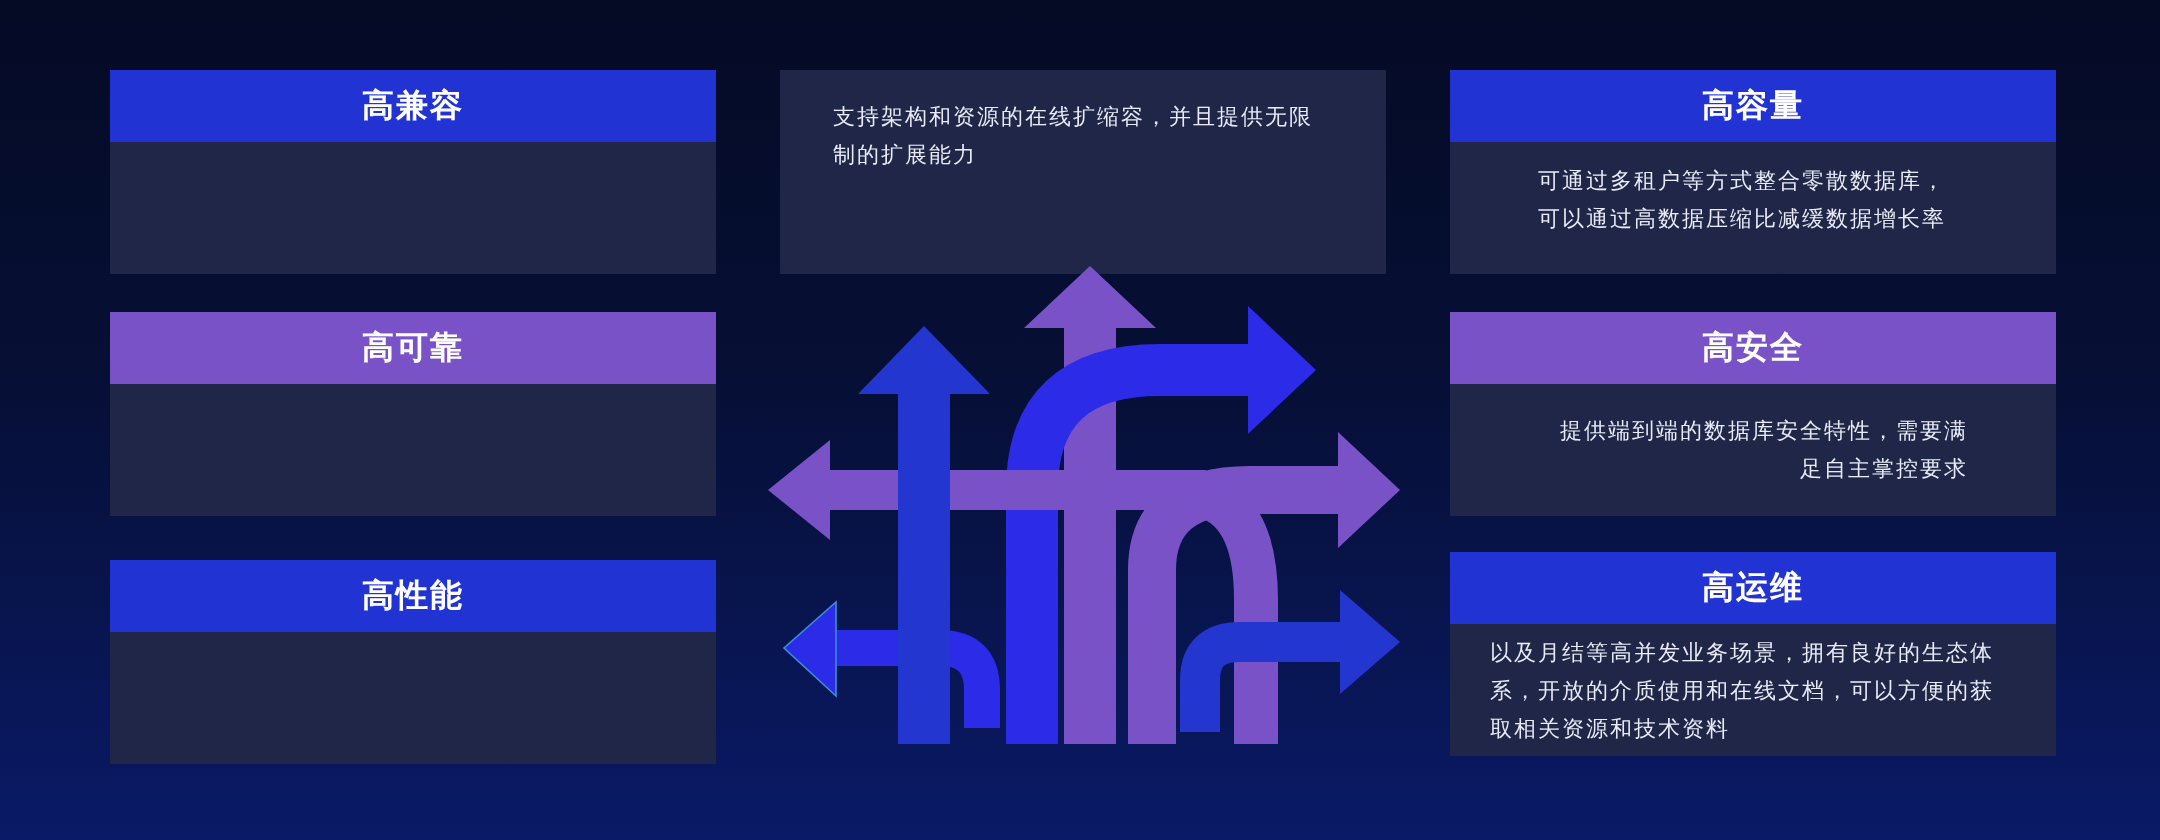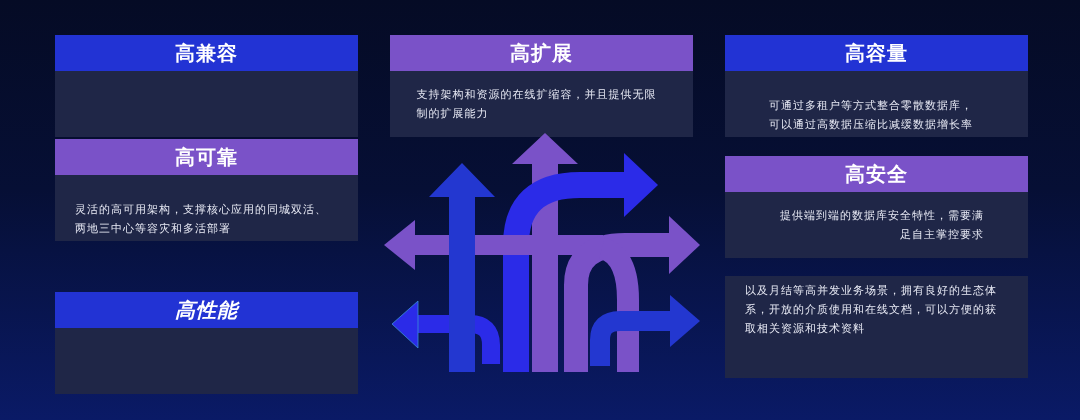--- a/index.html
+++ b/index.html
@@ -14,92 +14,89 @@
     position: absolute;
     width: 303px;
     height: 102px;
     background: #1f2647;
   }
   .card-header {
     height: 36px;
     display: flex;
     align-items: center;
     justify-content: center;
-    font-size: 20px;
+    font-size: 16px;
     font-weight: bold;
     letter-spacing: 1px;
     color: #ffffff;
   }
   .card-header.blue { background: #2233d4; }
   .card-header.purple { background: #7a52c8; }
   .card-body {
     height: 66px;
     display: flex;
     align-items: center;
     padding: 0 20px;
     font-size: 11px;
     line-height: 19px;
     letter-spacing: 1px;
     color: #e8eaf5;
   }
   .card-body.left span { display: block; width: 100%; text-align: left; }
   .card-body.center { justify-content: center; }
   .card-body.center span { display: block; max-width: 250px; text-align: left; }
-  .card-body.pad-top2 { align-items: center; padding-top: 21px; }
+  .card-body.pad-top2 { align-items: flex-start; padding-top: 10px; }
 
   #c1 { left: 55px;  top: 35px; }
   #c2 { left: 390px; top: 35px; }
   #c3 { left: 725px; top: 35px; }
-  #c4 { left: 55px;  top: 139px; font-family: Liberation Serif, serif; }
+  #c4 { left: 55px;  top: 156px; font-family: Liberation Serif, serif; }
   #c5 { left: 725px; top: 156px; }
-  #c6 { left: 55px;  top: 292px; font-style: italic; }
+  #c6 { left: 55px;  top: 280px; }
   #c7 { left: 725px; top: 276px; }
 
   #arrows { position: absolute; left: 380px; top: 130px; width: 330px; height: 250px; }
 </style>
 </head>
 <body>
 
 <div class="card" id="c1">
   <div class="card-header blue">高兼容</div>
 </div>
 
 <div class="card" id="c2">
-  <div class="card-header purple">高扩展</div>
   <div class="card-body center">
     <span>支持架构和资源的在线扩缩容，并且提供无限制的扩展能力</span>
   </div>
 </div>
 
 <div class="card" id="c3">
   <div class="card-header blue">高容量</div>
   <div class="card-body center pad-top2">
     <span style="max-width:215px;">可通过多租户等方式整合零散数据库，可以通过高数据压缩比减缓数据增长率</span>
   </div>
 </div>
 
 <div class="card" id="c4">
   <div class="card-header purple">高可靠</div>
-  <div class="card-body left pad-top2">
-    <span>灵活的高可用架构，支撑核心应用的同城双活、两地三中心等容灾和多活部署</span>
-  </div>
 </div>
 
 <div class="card" id="c5">
   <div class="card-header purple">高安全</div>
   <div class="card-body center">
     <span style="max-width:215px;text-align:right;">提供端到端的数据库安全特性，需要满足自主掌控要求</span>
   </div>
 </div>
 
 <div class="card" id="c6">
   <div class="card-header blue">高性能</div>
 </div>
 
 <div class="card" id="c7">
+  <div class="card-header blue">高运维</div>
   <div class="card-body center">
     <span style="max-width:270px;">以及月结等高并发业务场景，拥有良好的生态体系，开放的介质使用和在线文档，可以方便的获取相关资源和技术资料</span>
   </div>
 </div>
 
 <svg id="arrows" viewBox="0 0 330 250">
 
   <g>
     <polygon fill="#7a52c8" points="152,242 152,34 132,34 165,3 198,34 178,34 178,242"></polygon>
   </g>

